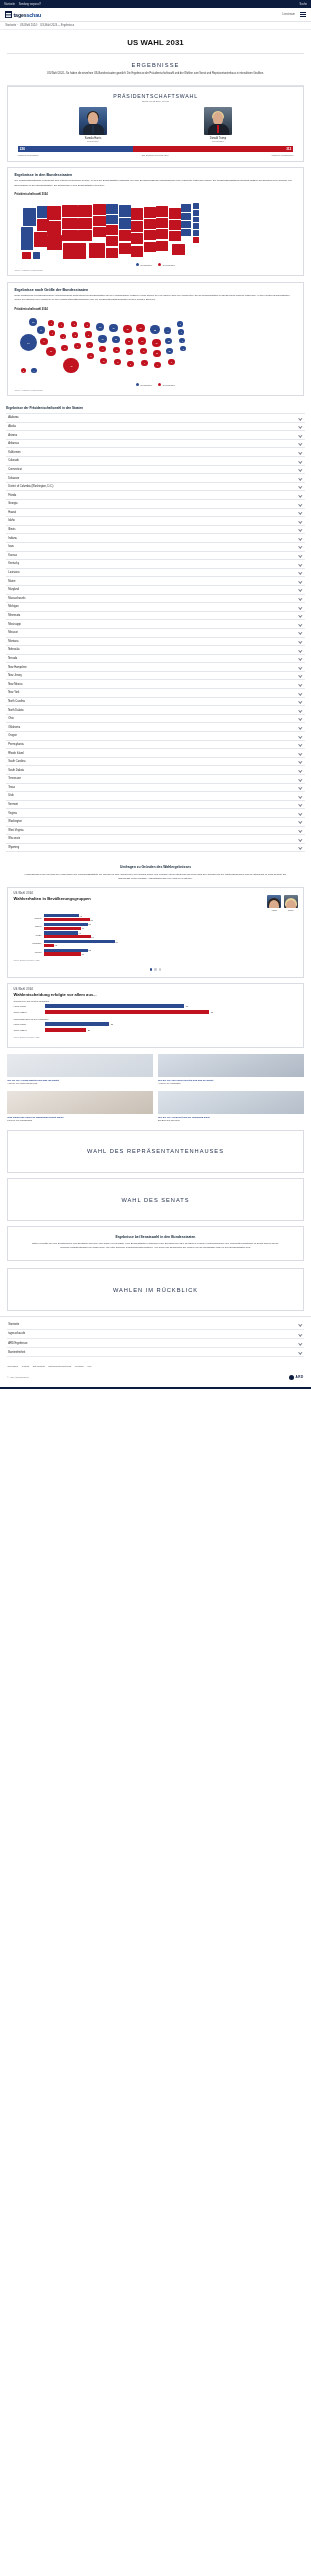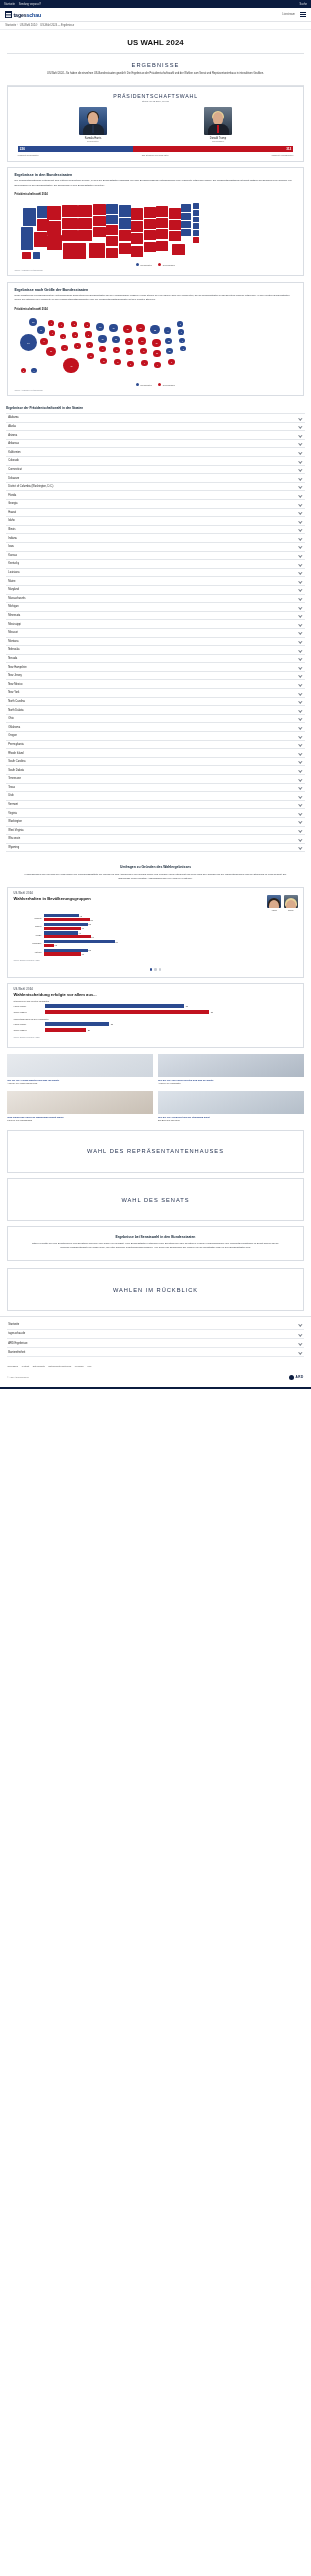--- a/index.html
+++ b/index.html
@@ -262,21 +262,21 @@
         </span>
     </div>
   </div>
 
   <div class="crumbs">
     <span>Startseite</span>
     <span>US-Wahl 2024</span>
     <span>US-Wahl 2024 — Ergebnisse</span>
   </div>
 
-  <div class="page-title">US WAHL 2024</div>
+  <div class="page-title">US WAHL 2031</div>
   <div class="rule"></div>
 
   <div class="section-head">ERGEBNISSE</div>
   <div class="intro">US-Wahl 2024 - So haben die einzelnen US-Bundesstaaten gewählt: Die Ergebnisse der Präsidentschaftswahl und der Wahlen zum Senat und Repräsentantenhaus in interaktiven Grafiken.</div>
   <div class="rule"></div>
 
   <div class="module">
     <div class="module-head">PRÄSIDENTSCHAFTSWAHL</div>
     <div class="module-sub">Stand: 05.12.2024, 08 Uhr</div>
 

